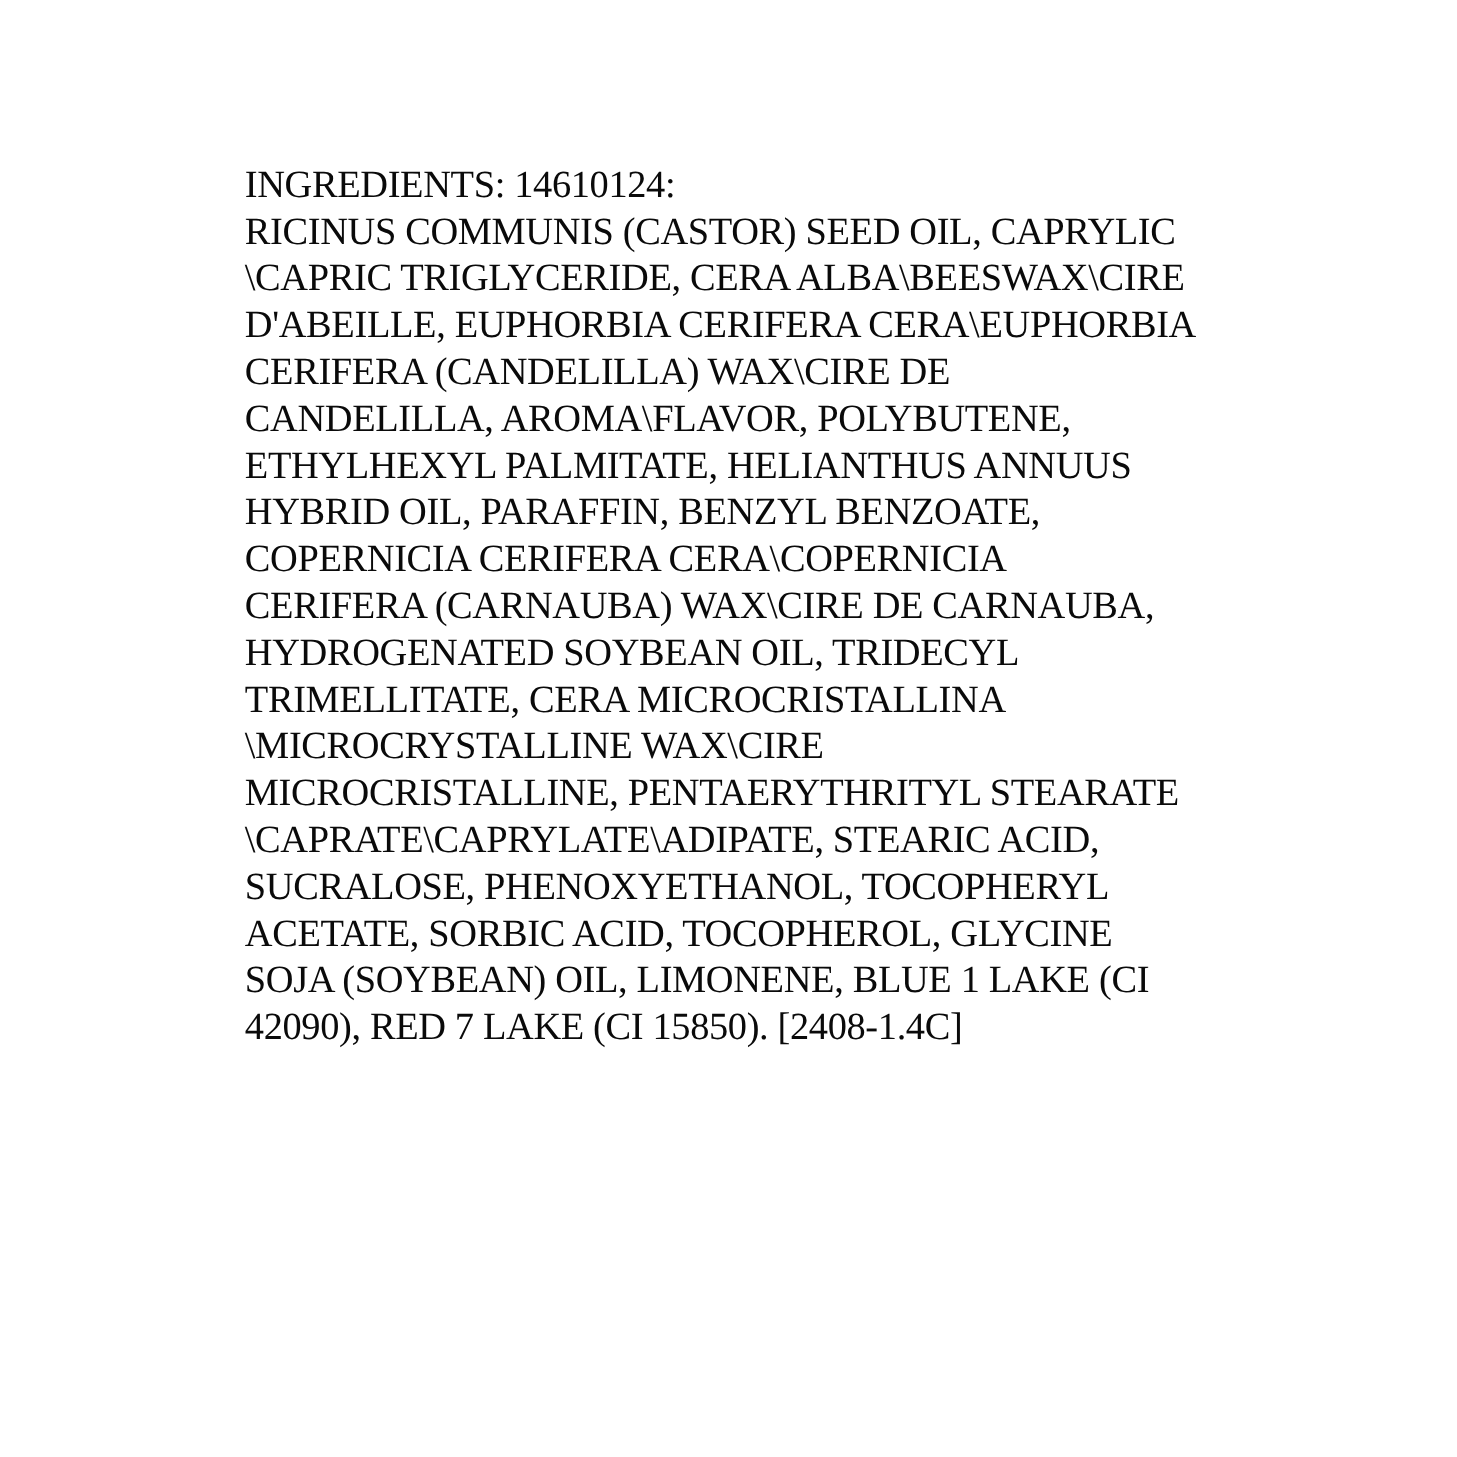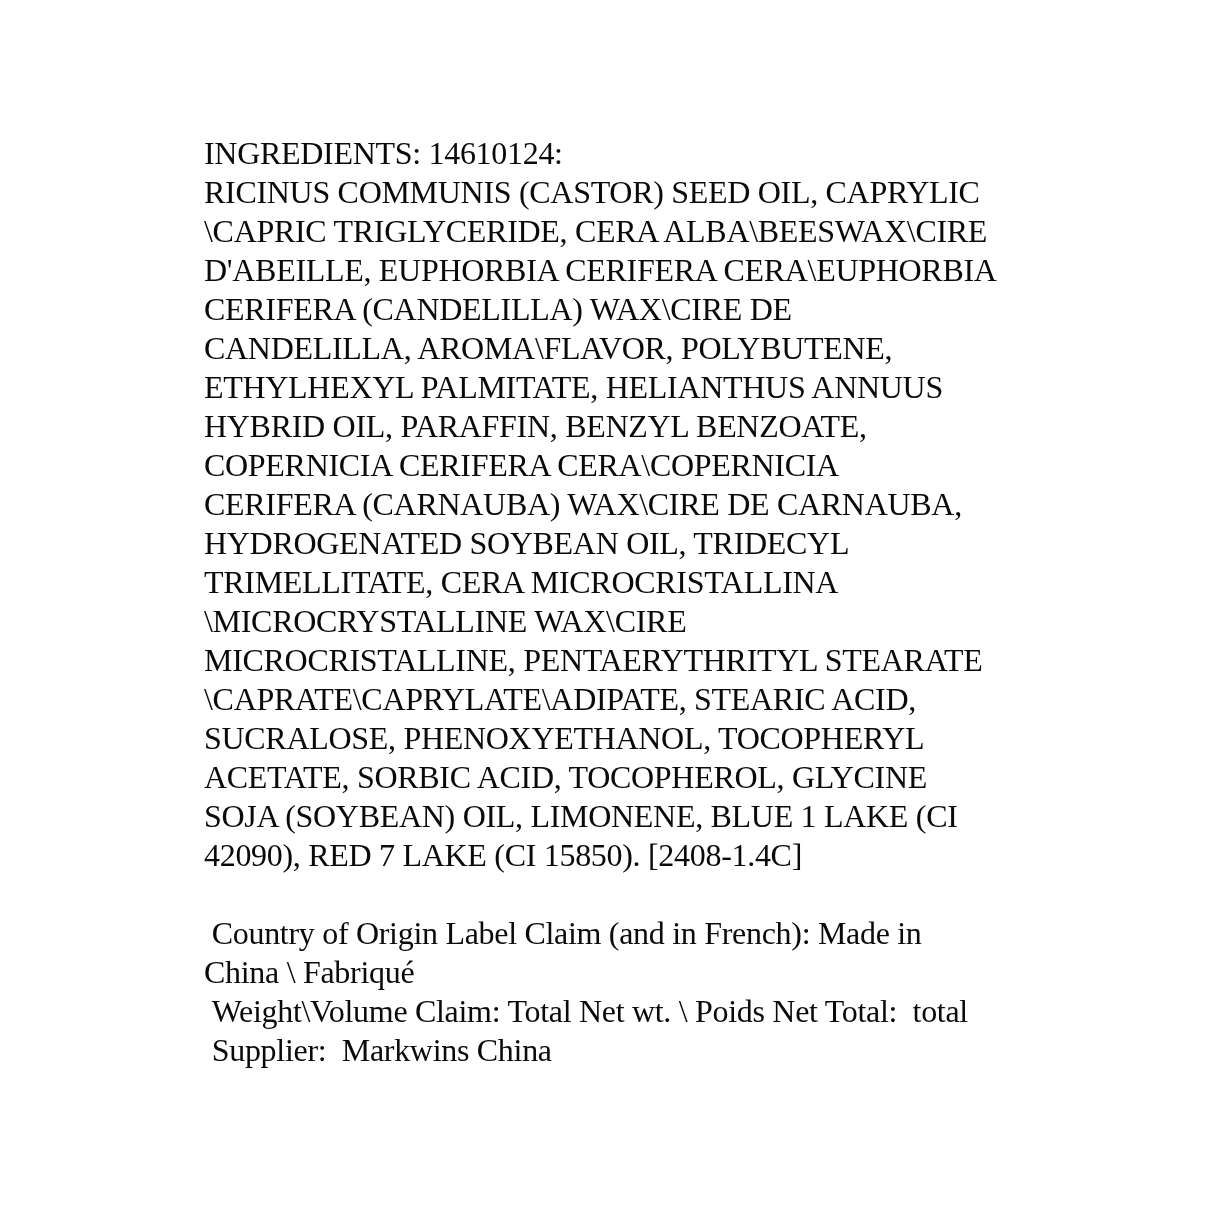--- a/index.html
+++ b/index.html
@@ -48,17 +48,13 @@
 CERIFERA (CARNAUBA) WAX\CIRE DE CARNAUBA,
 HYDROGENATED SOYBEAN OIL, TRIDECYL
 TRIMELLITATE, CERA MICROCRISTALLINA
 \MICROCRYSTALLINE WAX\CIRE
 MICROCRISTALLINE, PENTAERYTHRITYL STEARATE
 \CAPRATE\CAPRYLATE\ADIPATE, STEARIC ACID,
 SUCRALOSE, PHENOXYETHANOL, TOCOPHERYL
 ACETATE, SORBIC ACID, TOCOPHEROL, GLYCINE
 SOJA (SOYBEAN) OIL, LIMONENE, BLUE 1 LAKE (CI
 42090), RED 7 LAKE (CI 15850). [2408-1.4C]</div>
-  <div class="text-block claims-block"> Country of Origin Label Claim (and in French): Made in
-China \ Fabriqué
- Weight\Volume Claim: Total Net wt. \ Poids Net Total:  total
- Supplier:  Markwins China</div>
 </div>
 
 </body></html>

